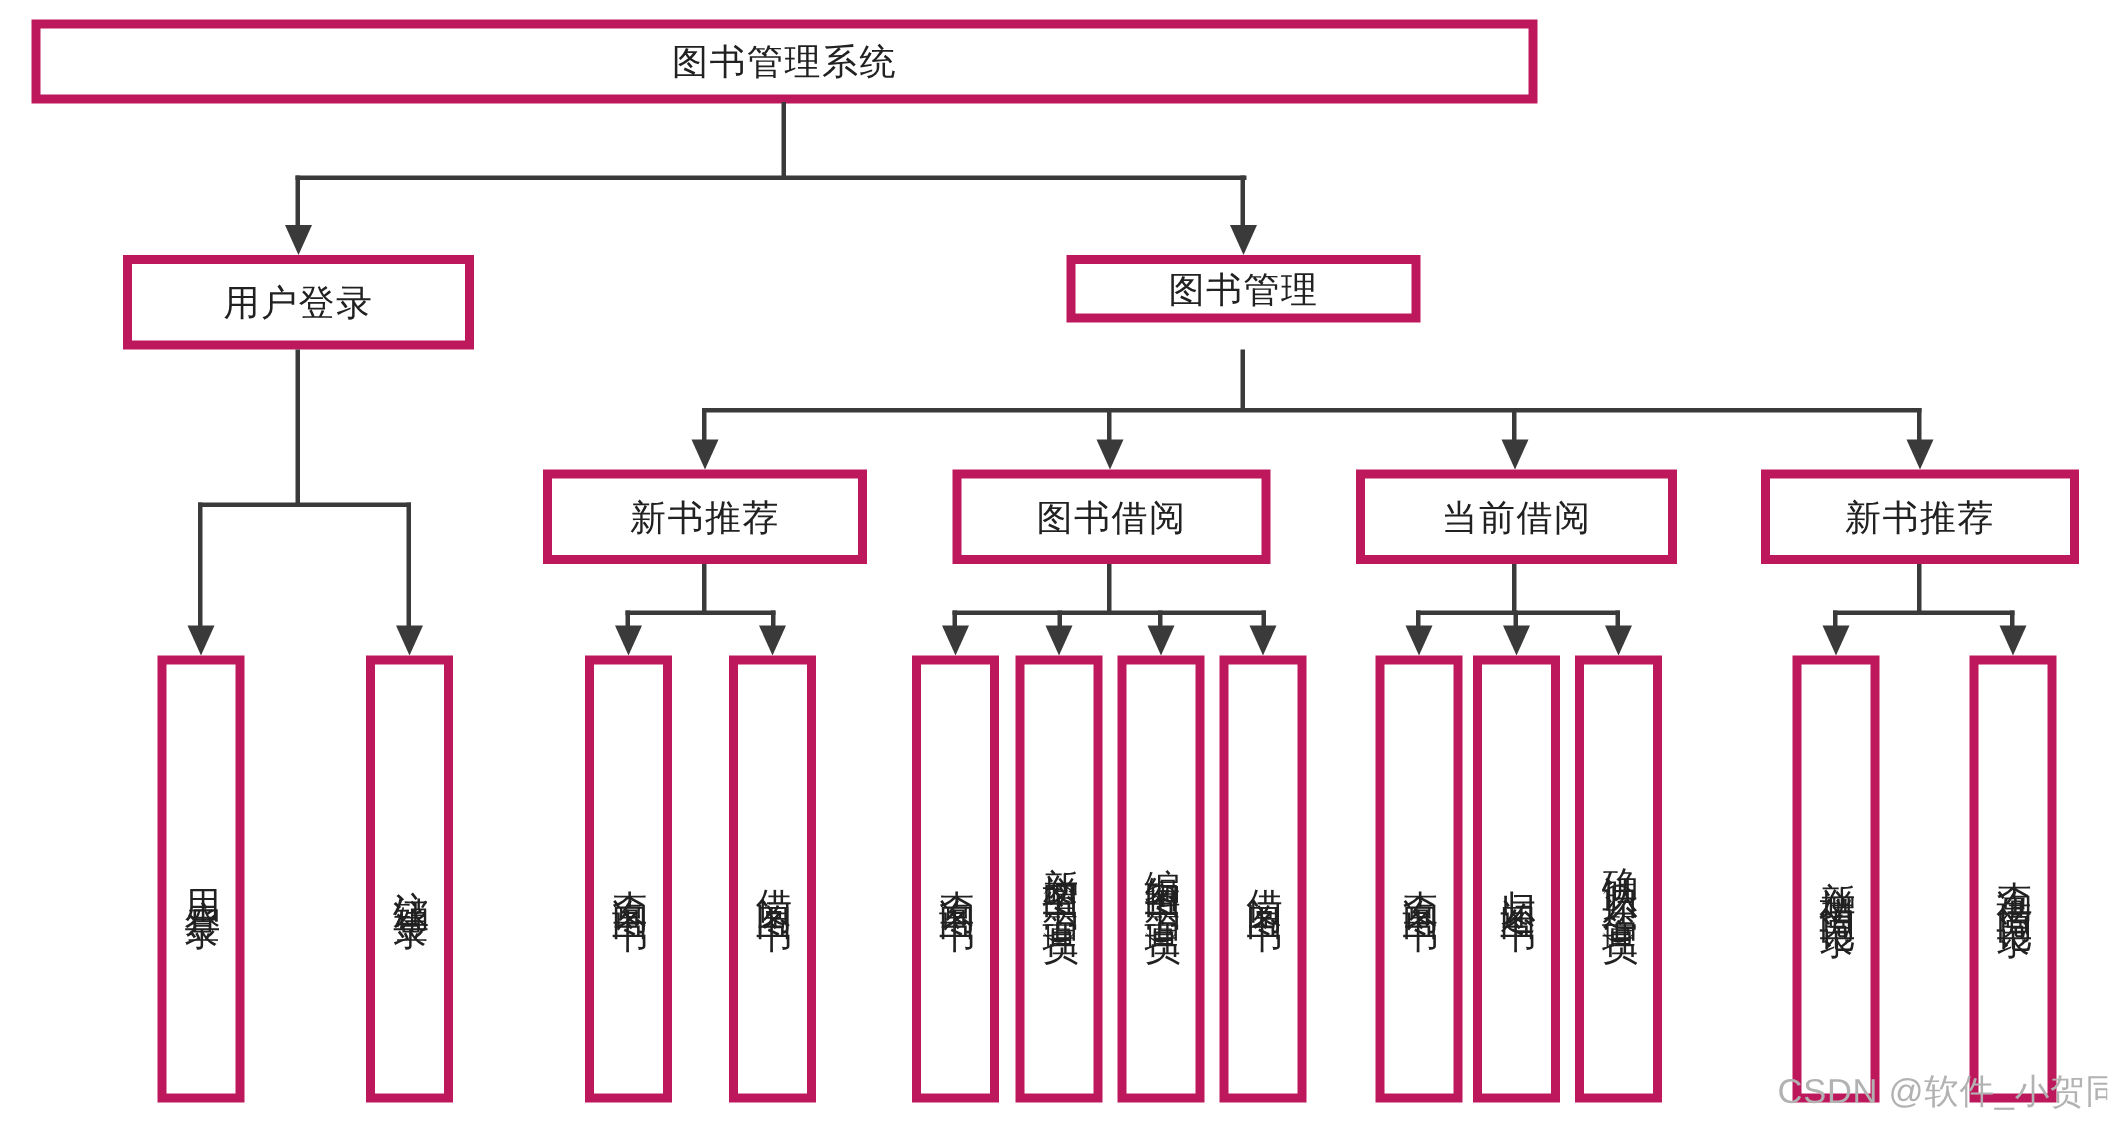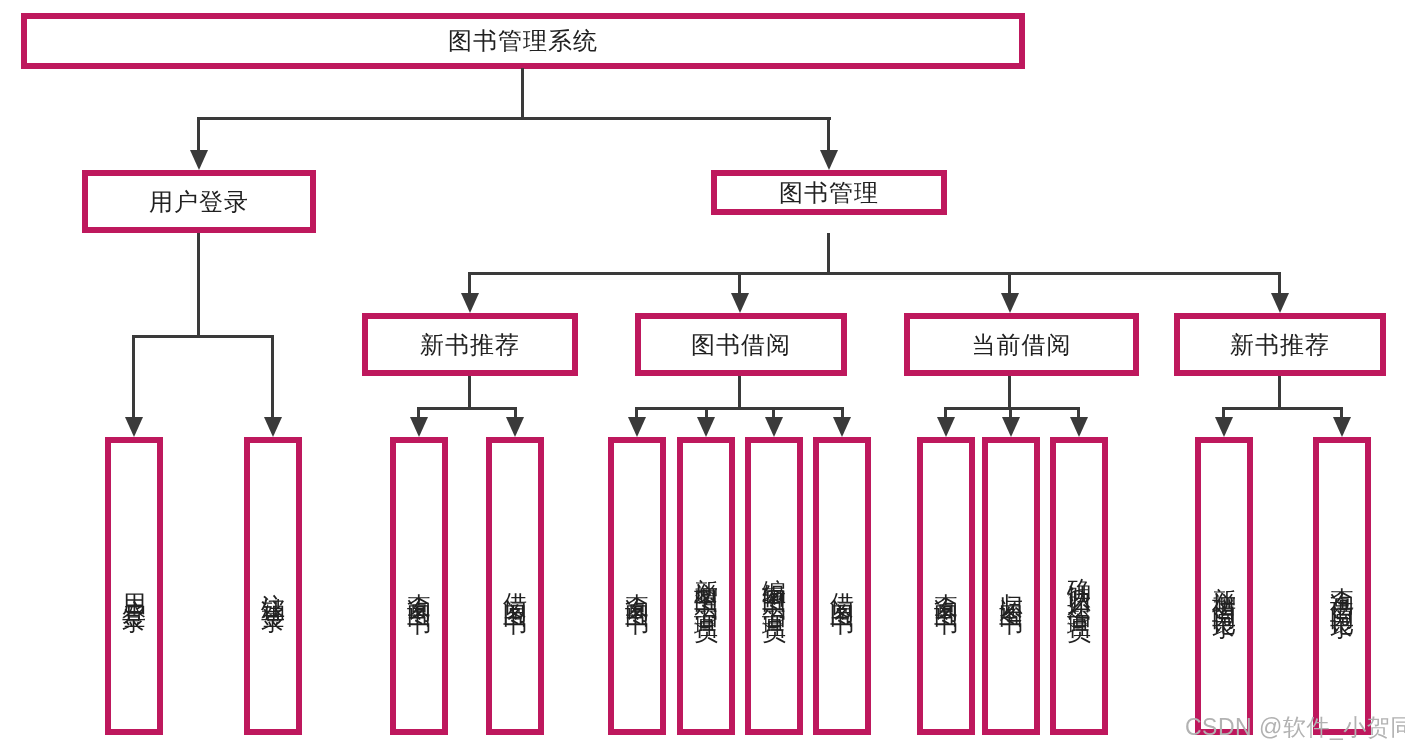--- a/index.html
+++ b/index.html
@@ -68,21 +68,21 @@
   <div class="arrow" style="left:1001px;top:293px;"></div>
   <div class="vline" style="left:1278px;top:272px;height:24px;"></div>
   <div class="arrow" style="left:1271px;top:293px;"></div>
 
   <div class="box" style="left:362px;top:313px;width:216px;height:63px;">
     <span class="hlabel">新书推荐</span>
   </div>
   <div class="box" style="left:635px;top:313px;width:212px;height:63px;">
     <span class="hlabel">图书借阅</span>
   </div>
-  <div class="box" style="left:904px;top:313px;width:235px;height:63px;">
+  <div class="box" style="left:904px;top:313px;width:214px;height:63px;">
     <span class="hlabel">当前借阅</span>
   </div>
   <div class="box" style="left:1174px;top:313px;width:212px;height:63px;">
     <span class="hlabel">新书推荐</span>
   </div>
 
   <div class="vline" style="left:468px;top:376px;height:34px;"></div>
   <div class="hline" style="left:417px;top:407px;width:100px;"></div>
   <div class="vline" style="left:417px;top:407px;height:14px;"></div>
   <div class="arrow" style="left:410px;top:417px;"></div>

